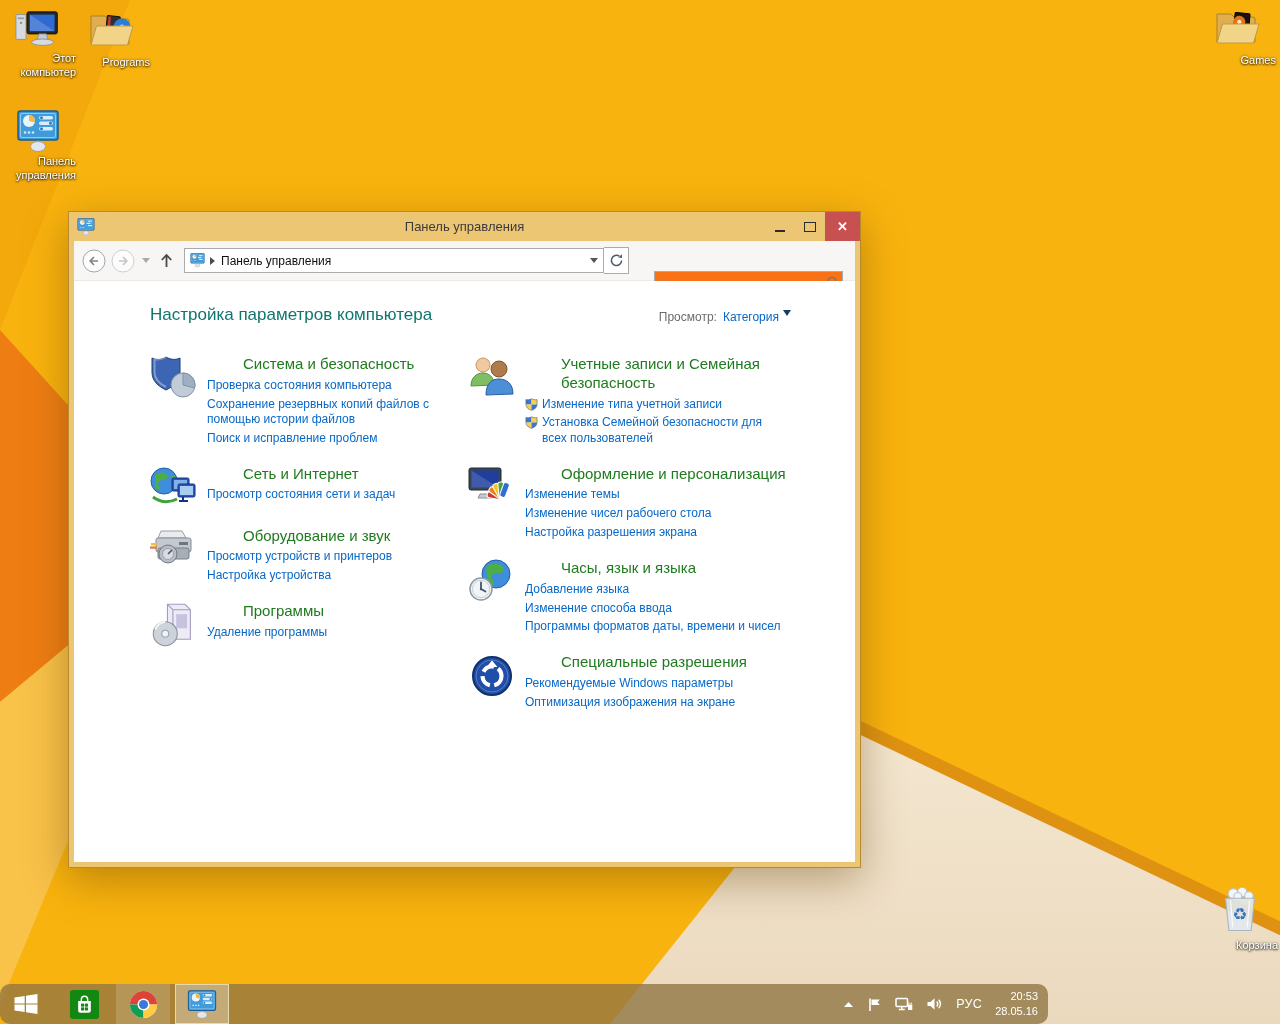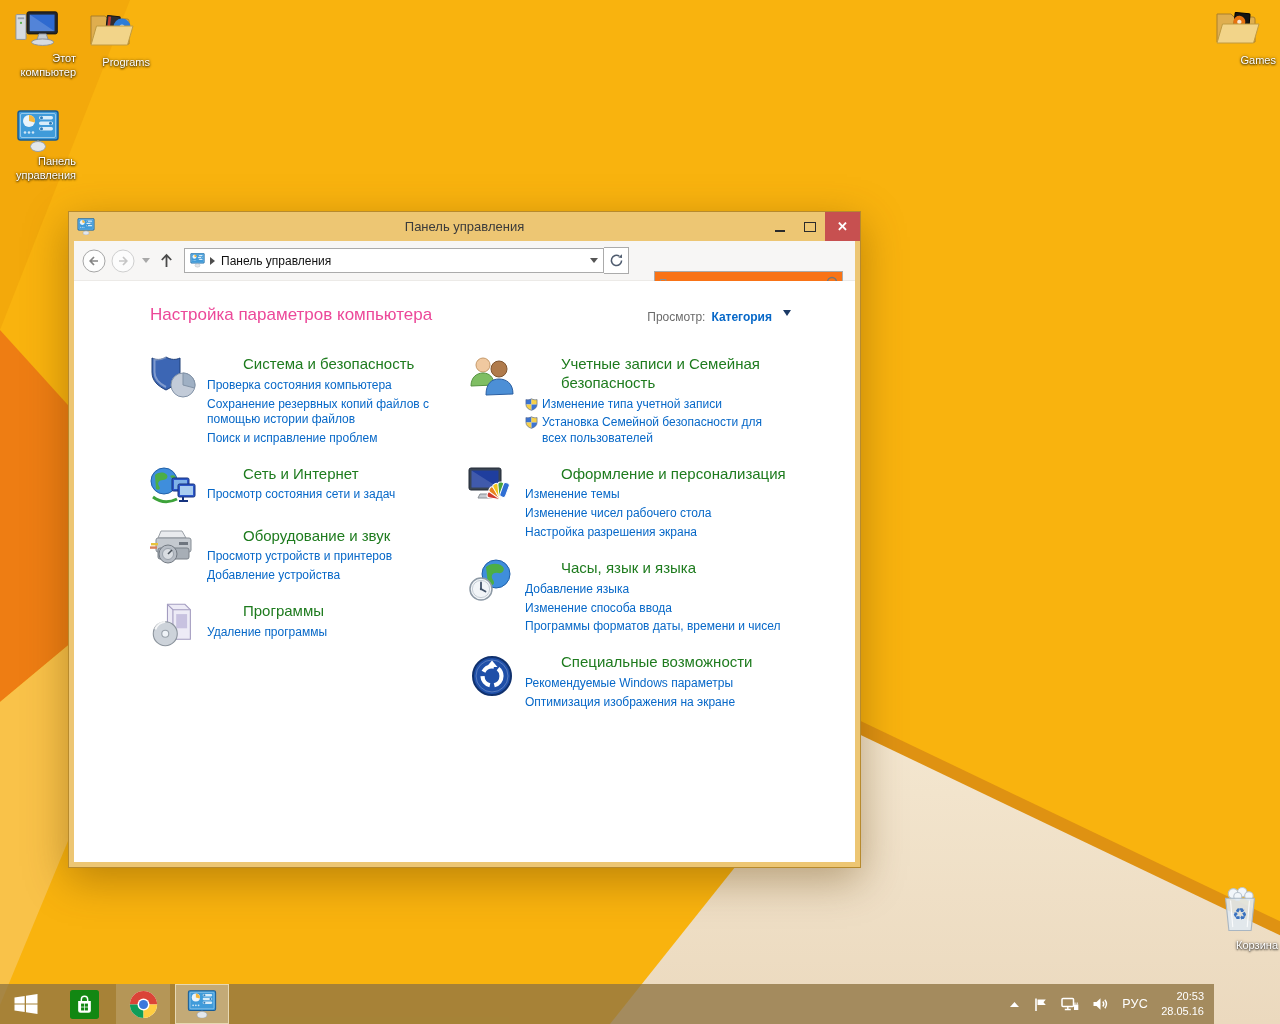--- a/index.html
+++ b/index.html
@@ -50,44 +50,44 @@
     border-right:4px solid transparent;border-top:5px solid #555;}
   .refresh-btn{width:24px;height:25px;border:1px solid #ABABAB;border-left:none;background:#fff;
     display:flex;align-items:center;justify-content:center;}
   .searchbox{margin-left:25px;width:183px;height:23px;border:1px solid #ABABAB;background:#f97316;
     display:flex;align-items:center;padding:0 2px;margin-top:45px;}
   .search-input{border:none;outline:none;flex:1;font-size:11.5px;color:#333;background:transparent;
     font-family:"Liberation Sans", sans-serif;}
   .search-input::placeholder{color:#8F8F8F;}
   
   .content{flex:1;position:relative;background:#fff;overflow:hidden;}
-  .cp-heading{margin:24px 0 0 76px;font-size:17px;font-weight:400;color:#ec4899;}
+  .cp-heading{margin:24px 0 0 76px;font-size:17px;font-weight:400;color:#0f766e;}
   .view-control{position:absolute;top:29px;right:64px;font-size:12px;color:#6b6b6b;
     display:flex;align-items:center;gap:6px;}
-  .view-value{color:#0768C8;cursor:pointer;display:flex;align-items:flex-start;gap:11px;font-weight:bold;}
+  .view-value{color:#0768C8;cursor:pointer;display:flex;align-items:flex-start;gap:4px;}
   .view-caret{width:0;height:0;border-left:4.5px solid transparent;border-right:4.5px solid transparent;
     border-top:6px solid #1B3A66;}
   .cp-columns{display:flex;margin:29px 0 0 76px;}
   .col-left{width:318px;}
   .col-right{width:350px;}
   .cp-section{display:flex;margin-bottom:14px;}
   .cp-icon{width:48px;height:48px;flex:0 0 48px;margin-right:9px;}
   .cp-body{padding-top:1px;}
   .cp-title{display:block;font-size:15px;color:#1E7B1E;text-decoration:none;
     margin-bottom:4px;line-height:1.25;max-width:240px;margin-left:36px;}
   .col-right .cp-title{max-width:252px;}
   .cp-link{display:block;font-size:12px;color:#0768C8;text-decoration:none;
     margin-bottom:3.5px;line-height:1.28;max-width:236px;}
   .col-right .cp-link{max-width:262px;}
   .cp-link.with-shield{display:flex;gap:4px;align-items:flex-start;}
   .cp-link .txt{max-width:230px;}
   .cp-link .uac{flex:0 0 auto;margin-top:1px;}
   
-  .taskbar{position:absolute;left:0;bottom:0;width:1214px;height:40px;
-    background:rgba(143,117,66,.78);display:flex;align-items:stretch;}
+  .taskbar{position:absolute;left:0;bottom:0;width:1048px;height:40px;
+    background:rgba(143,117,66,.78);display:flex;align-items:stretch;border-radius:10px;}
   .start-btn{width:52px;display:flex;align-items:center;justify-content:center;}
   .task-btn{width:54px;margin-left:5px;display:flex;align-items:center;justify-content:center;}
   .task-btn.soft{background:rgba(255,255,255,.16);}
   .task-btn.active{background:rgba(255,255,255,.32);box-shadow:inset 0 0 0 1px rgba(255,246,220,.6);}
   .tray{margin-left:auto;display:flex;align-items:center;gap:13px;padding-right:10px;color:#fff;}
   .tray-item{display:flex;align-items:center;}
   .tray-lang{font-size:12.5px;letter-spacing:.3px;}
   .tray-clock{font-size:11px;line-height:1.4;text-align:right;}
 </style>
 </head>
@@ -356,21 +356,21 @@
                     <rect x="0" y="20.4" width="7" height="2.4" fill="#D87F5A"></rect>
                   </g>
    <circle cx="18" cy="28" r="9" fill="#B7BDC5" stroke="#737A83"></circle>
    <circle cx="18" cy="28" r="5.5" fill="#D9DDE2" stroke="#9AA2AB"></circle>
    <path d="M18 28 L22 24" stroke="#4A525B" stroke-width="1.6"></path>
                 </svg>
               </span>
       <div class="cp-body">
         <a class="cp-title" href="#">Оборудование и звук</a>
                 <a class="cp-link" href="#">Просмотр устройств и принтеров</a>
-                <a class="cp-link" href="#">Добавление устройства</a>
+                <a class="cp-link" href="#">Настройка устройства</a>
               </div>
             </div>
             <div class="cp-section">
               <span class="cp-icon">
                 <svg width="48" height="48" viewBox="0 0 44 44">
    <path d="M16 3 h16 l5 5 v27 h-16 l-5 -5 Z" fill="#EDEBF6" stroke="#A39CC0"></path>
    <path d="M16 3 l5 5 h16 M21 8 v27" fill="none" stroke="#A39CC0"></path>
    <rect x="24" y="12" width="10" height="13" fill="#C8C2E0"></rect>
    <circle cx="14" cy="30" r="11" fill="#CDD3DA" stroke="#8B939C"></circle>
    <circle cx="14" cy="30" r="3.2" fill="#EFF3F7" stroke="#9AA2AB"></circle>
@@ -475,21 +475,21 @@
             <div class="cp-section">
               <span class="cp-icon">
                 <svg width="48" height="48" viewBox="0 0 48 48">
    <circle cx="24" cy="24" r="19" fill="#1F4FA8" stroke="#10316E" stroke-width="2"></circle>
    <circle cx="24" cy="24" r="16" fill="none" stroke="rgba(255,255,255,.25)"></circle>
    <circle cx="24" cy="24" r="9.5" stroke="#fff" stroke-width="4.2" fill="none" stroke-dasharray="12.5 4.5"></circle>
    <path d="M24 8.5 l5.5 6.5 h-11 Z" fill="#fff"></path>
                 </svg>
               </span>
       <div class="cp-body">
-        <a class="cp-title" href="#">Специальные возможности</a>
+        <a class="cp-title" href="#">Специальные разрешения</a>
                 <a class="cp-link" href="#">Рекомендуемые Windows параметры</a>
                 <a class="cp-link" href="#">Оптимизация изображения на экране</a>
               </div>
             </div>
           </div>
       </div>
     </div>
   </div>
 </div>
 

